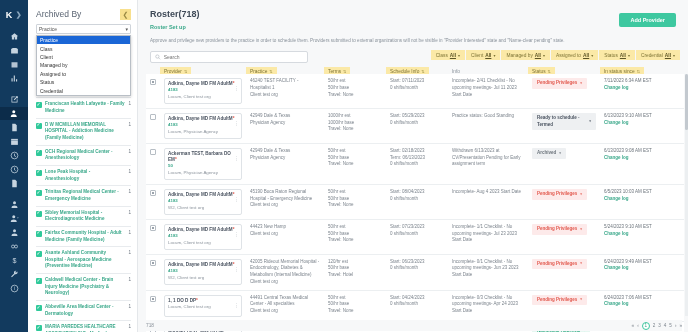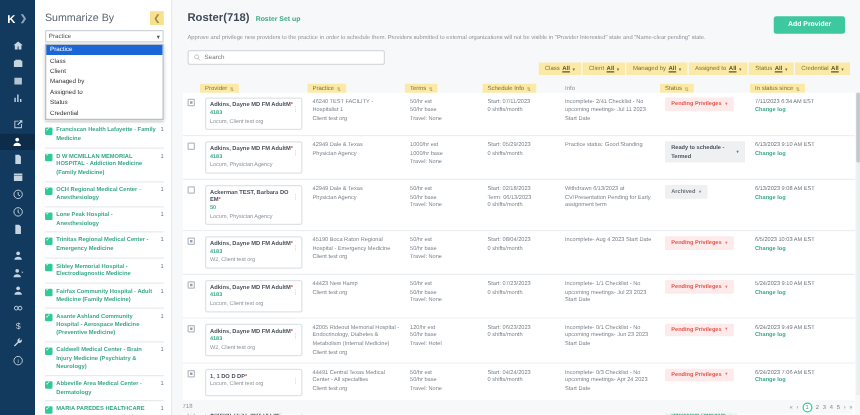--- a/index.html
+++ b/index.html
@@ -89,21 +89,21 @@
   }
   .side-item-label {
     flex: 1; font-size: 4.6px; line-height: 1.45;
     color: #3aa88a; font-weight: bold;
   }
   .side-item-count { font-size: 4.6px; color: #6d7680; flex: 0 0 auto; }
 
   
   .main { flex: 1; background: #f7f8f9; position: relative; overflow: hidden; }
   .main-head { padding: 9px 12px 0 12px; }
-  .title-row { display: flex; align-items: baseline; gap: 5px; }
+  .title-row { display: flex; align-items: baseline; gap: 5px; flex-direction: column; }
   .page-title { font-size: 9px; color: #3f4a58; font-weight: bold; }
   .roster-setup { font-size: 5.5px; color: #3aa88a; font-weight: bold; cursor: pointer; }
   .add-provider {
     position: absolute; right: 12px; top: 13px;
     background: #3ec8a0; color: #ffffff;
     font-size: 5.5px; font-weight: bold;
     padding: 4px 11px; border-radius: 2px; cursor: pointer;
     border: none;
   }
   .sub-desc {
@@ -344,21 +344,21 @@
           <svg viewBox="0 0 24 24">
             <circle cx="12" cy="12" r="9" fill="none" stroke="currentColor" stroke-width="2"></circle>
             <text x="12" y="17" font-size="12" text-anchor="middle" fill="currentColor">i</text>
           </svg>
         </div>
       </div>
   </div>
 
   <div class="side">
     <div class="side-head">
-      <div class="side-title">Summarize By</div>
+      <div class="side-title">Archived By</div>
       <div class="collapse-btn">❮</div>
     </div>
     <div class="side-select-wrap">
       <div class="side-select">
         <span>Practice</span>
         <span>▾</span>
       </div>
       <div class="dropdown" id="dropdown">
           <div class="dd-opt sel">Practice</div>
           <div class="dd-opt">Class</div>

